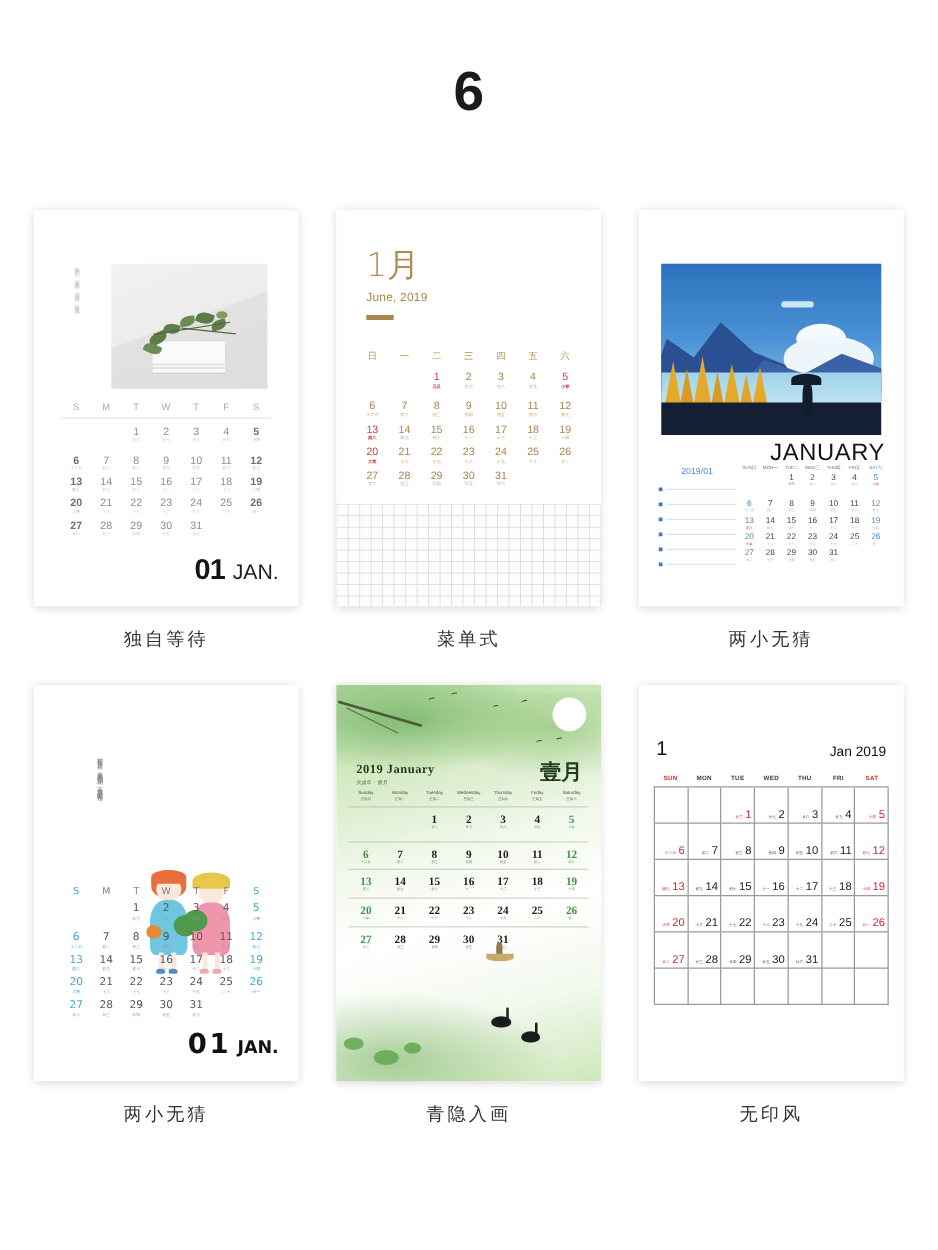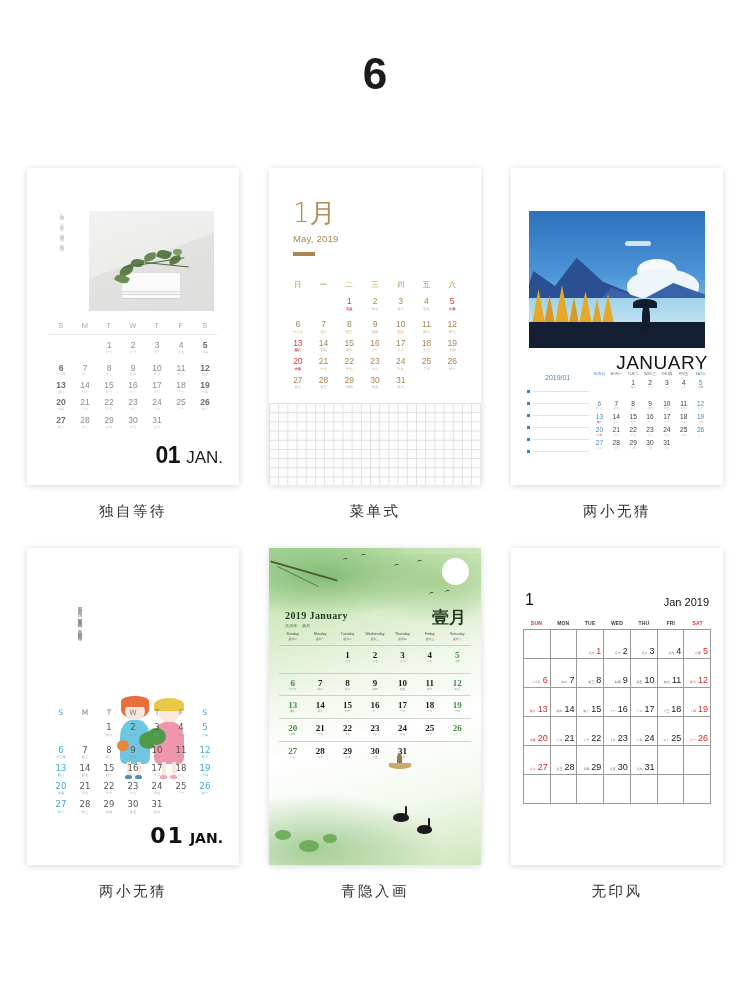--- a/index.html
+++ b/index.html
@@ -414,21 +414,21 @@
           <span class="t">JAN.</span>
         </div>
       </div>
       <div class="caption">独自等待</div>
     </div>
 
     <div class="cell">
       <div class="card c2">
         <div class="c2-title">
           <div class="zh">1月</div>
-          <div class="en">May, 2019</div>
+          <div class="en">June, 2019</div>
           <div class="c2-bar"></div>
         </div>
         <div class="c2-grid">
           <div class="c2-wk">
             <span>日</span>
             <span>一</span>
             <span>二</span>
             <span>三</span>
             <span>四</span>
             <span>五</span>

